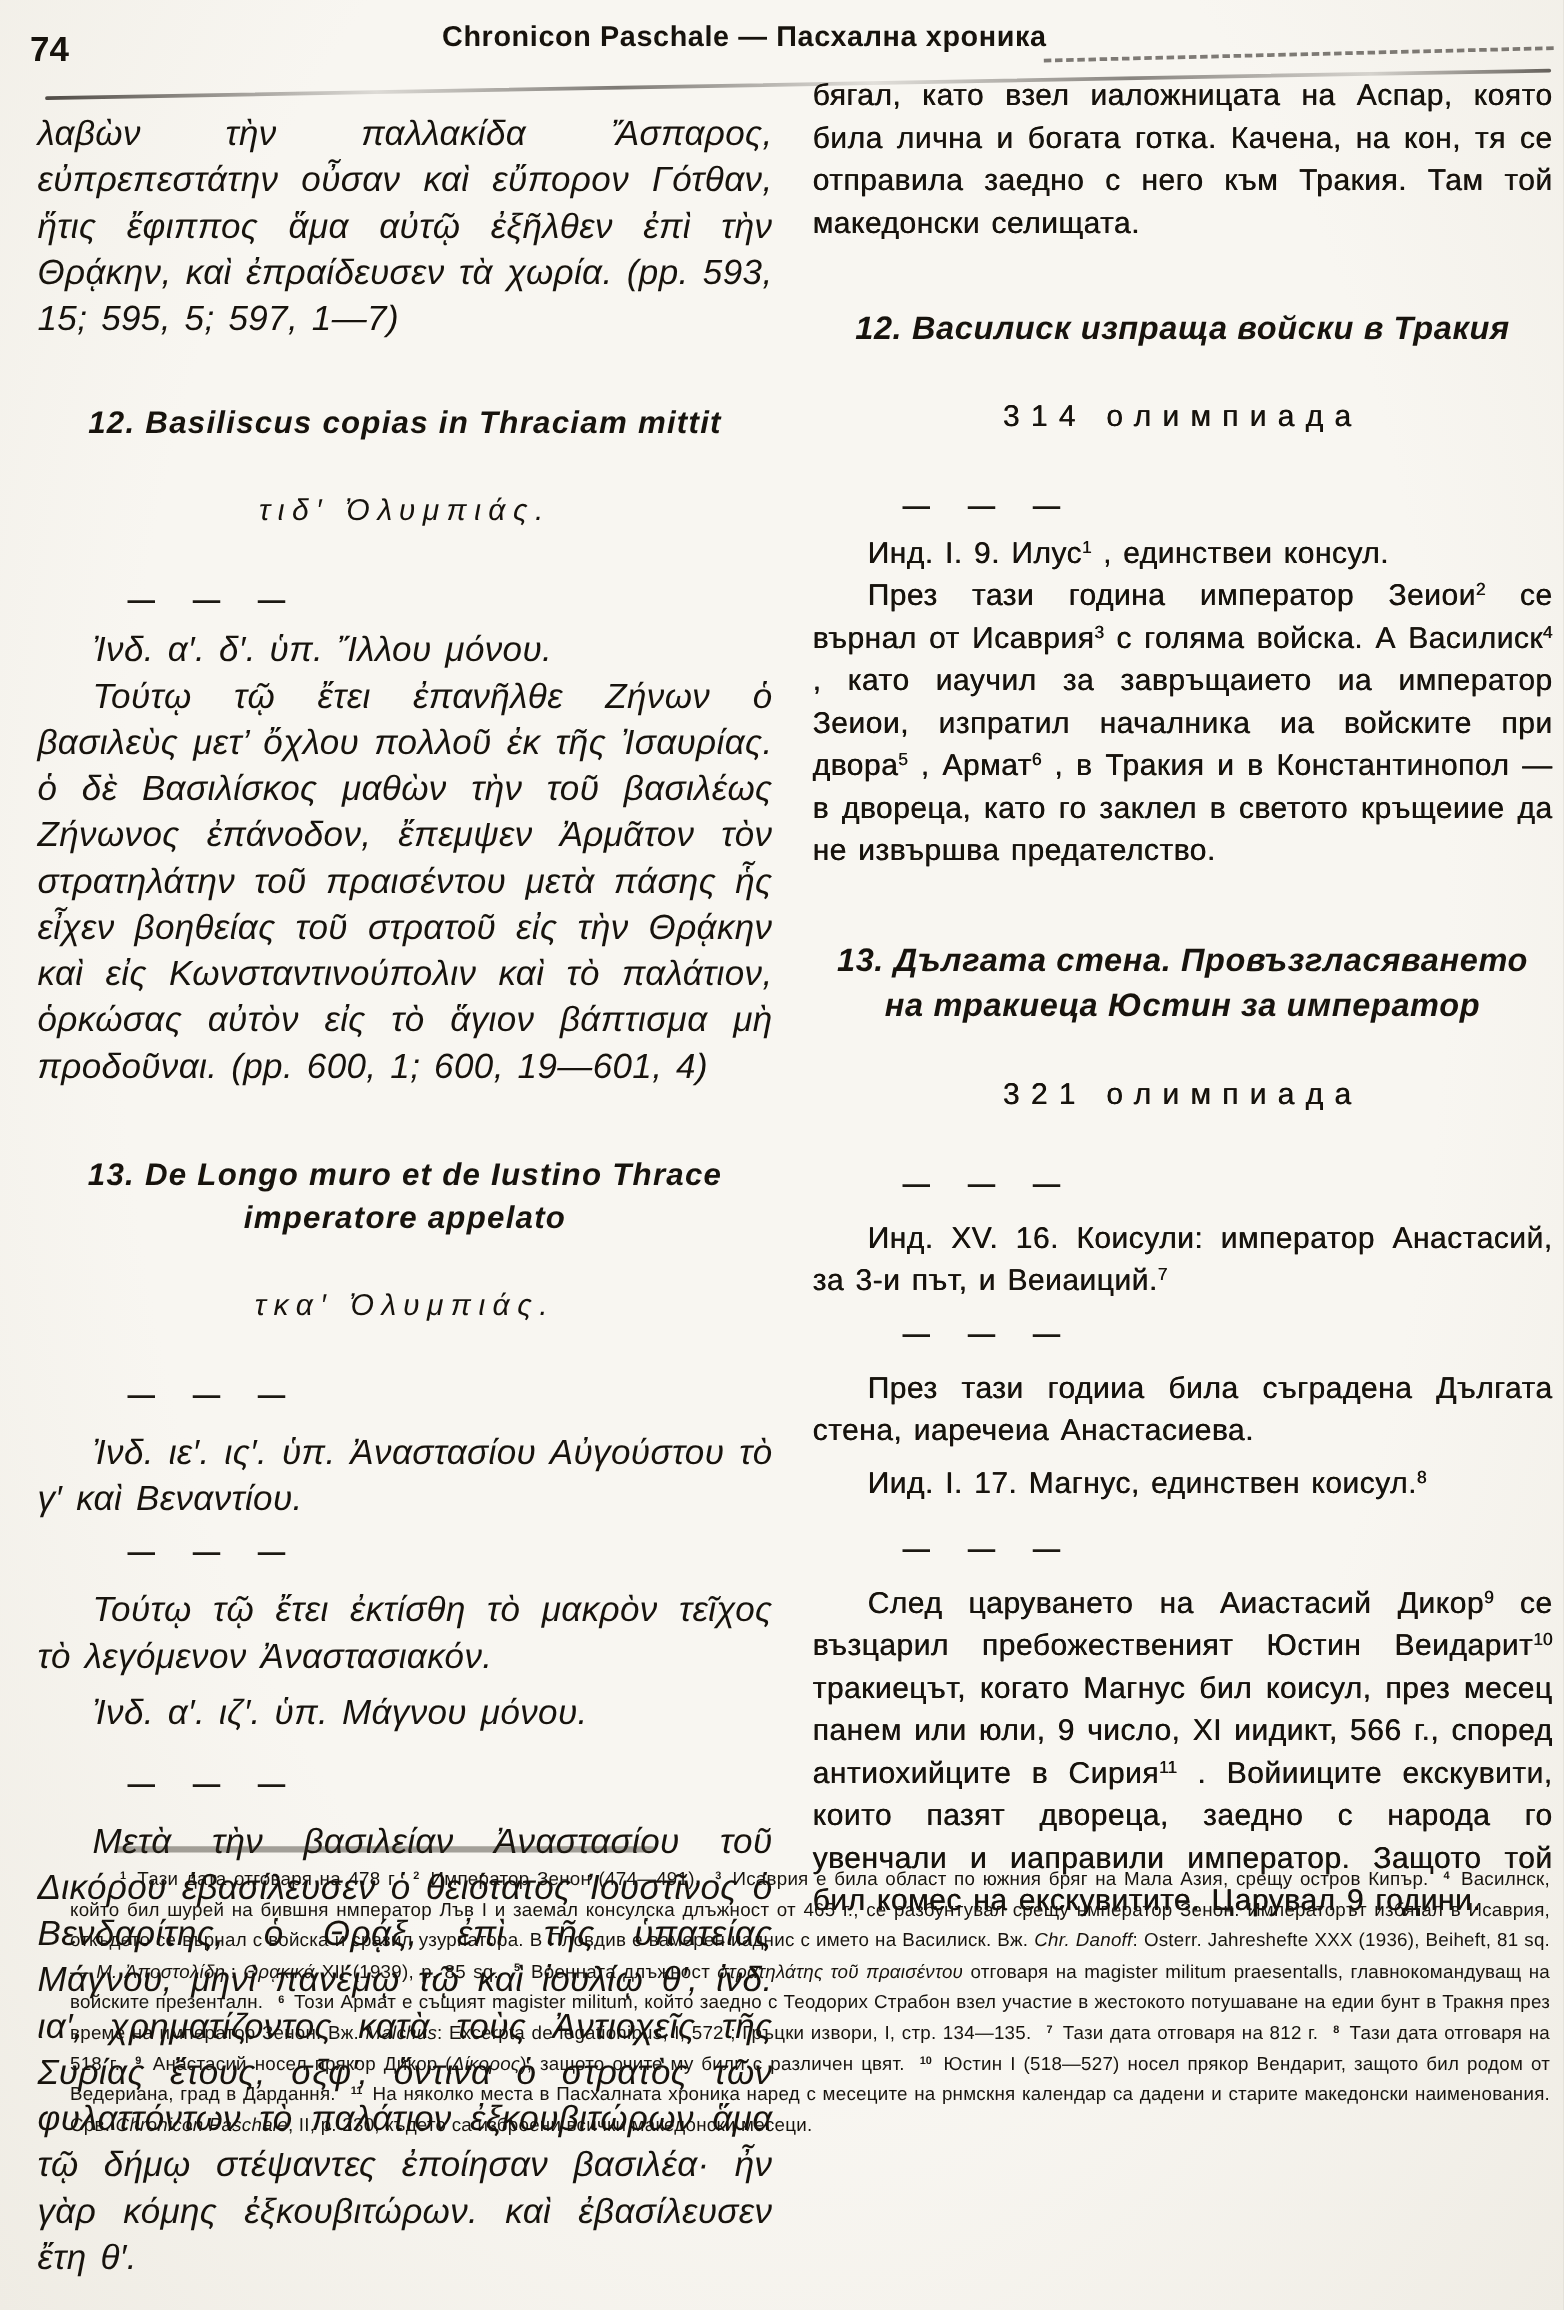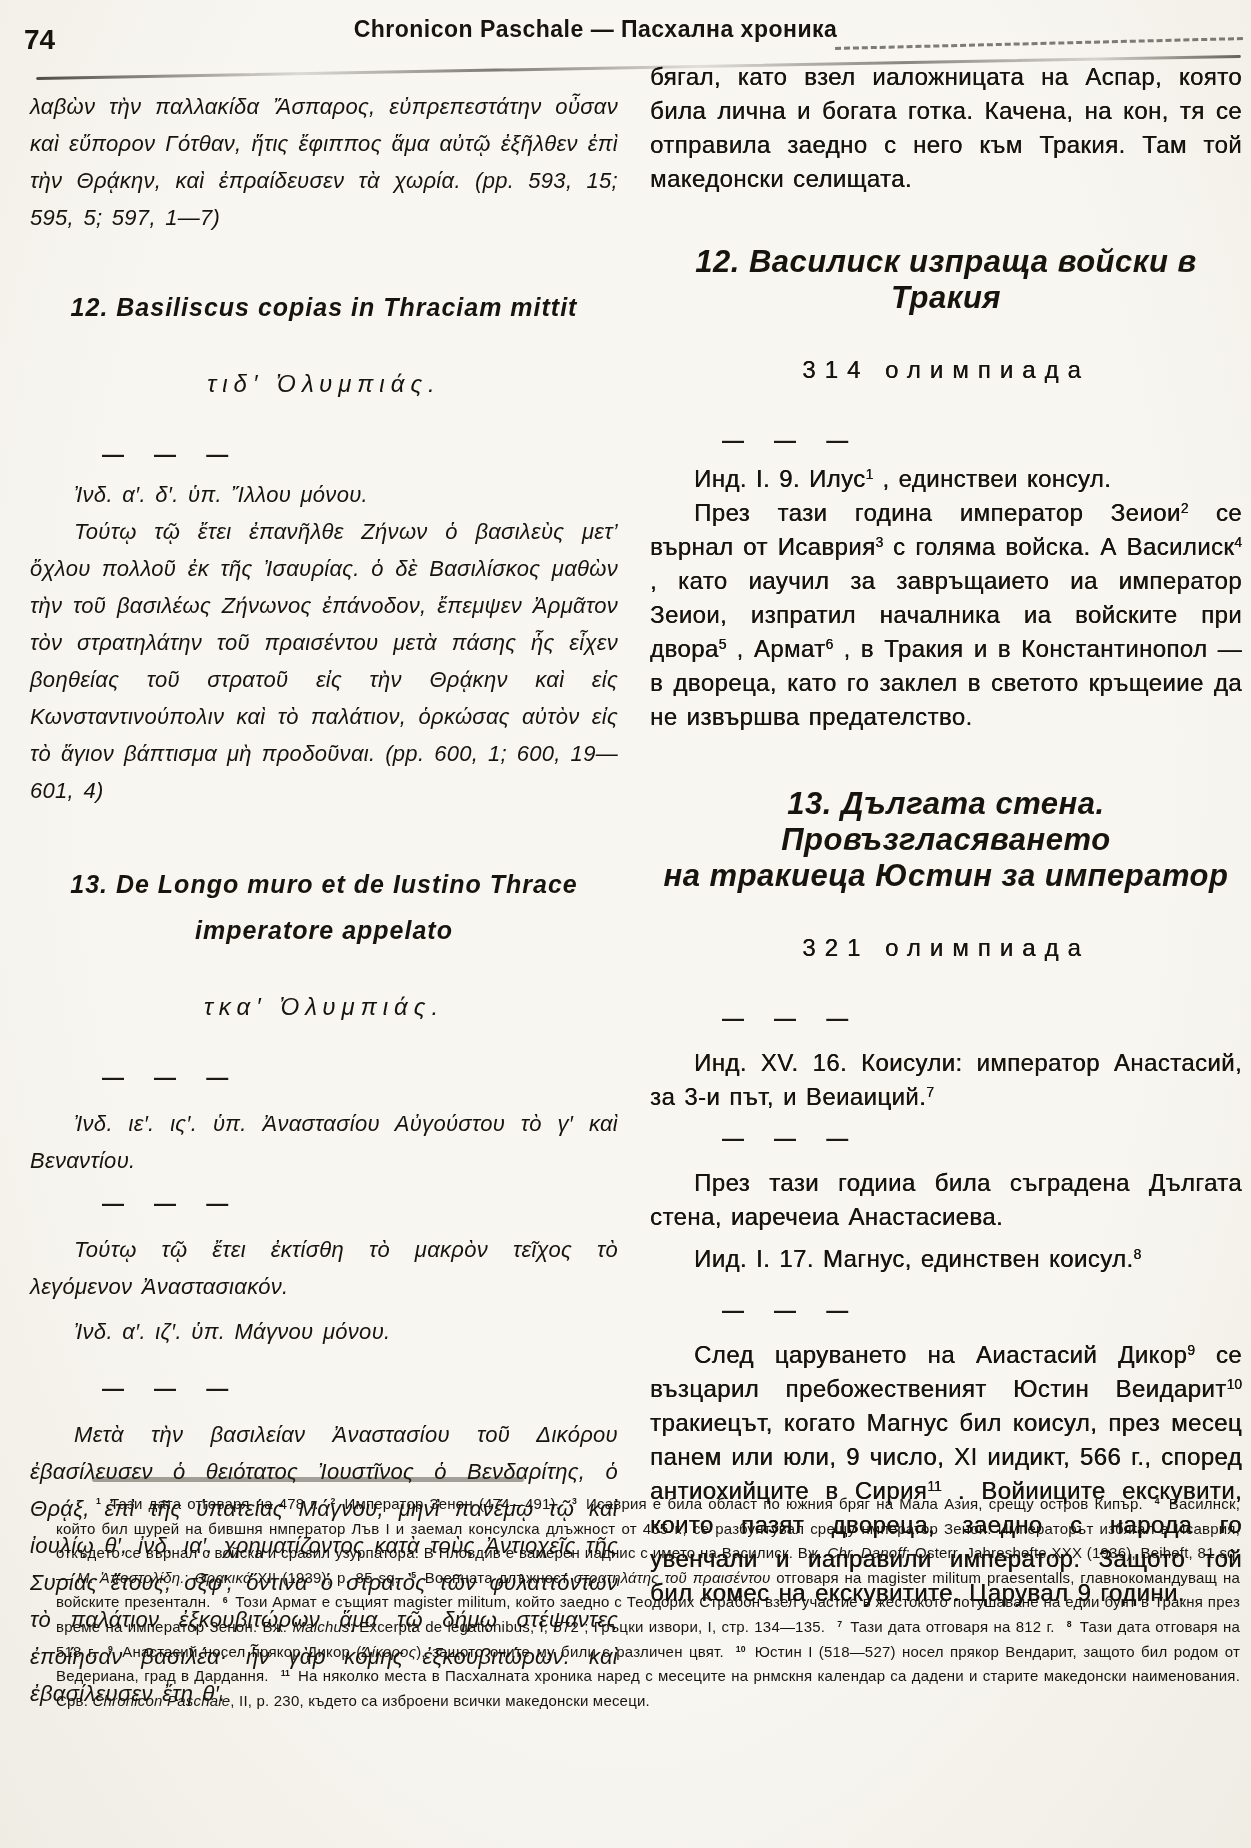--- a/index.html
+++ b/index.html
@@ -17,28 +17,28 @@
   .rule-main{left:36px; top:66px; width:1205px; height:3px;
     background:linear-gradient(90deg, rgba(25,20,15,.75), rgba(25,20,15,.12) 22%, rgba(25,20,15,.55) 38%, rgba(25,20,15,.10) 55%, rgba(25,20,15,.5) 72%, rgba(25,20,15,.15) 88%, rgba(25,20,15,.65));
     transform:rotate(-1.05deg); border-radius:2px;}
   .rule-top-right{left:835px; top:42px; width:408px; height:0;
     border-top:3px dashed rgba(25,20,15,.55); transform:rotate(-1.4deg);}
   
   .col{position:absolute;}
   .col-left{left:30px; top:88px; width:588px;}
   .col-right{left:650px; top:60px; width:592px;}
   p,h3{margin:0;}
-  .greek{font-style:italic; font-size:22px; line-height:37px; letter-spacing:.3px; word-spacing:3px;}
+  .greek{font-style:italic; font-size:28px; line-height:37px; letter-spacing:.3px; word-spacing:3px;}
   .bg{font-size:24px; line-height:34px; letter-spacing:.4px; word-spacing:2px;
       text-shadow:.35px 0 0 currentColor;}
   .just{text-align:justify;}
   .indent{text-indent:44px;}
-  .heading-latin{font-style:italic; font-weight:600; font-size:25px; line-height:46px;
+  .heading-latin{font-style:italic; font-weight:600; font-size:25px; line-height:34px;
       text-align:center; letter-spacing:1px; margin-top:48px;}
-  .heading-bg{font-style:italic; font-weight:bold; font-size:31px; line-height:36px;
+  .heading-bg{font-style:italic; font-weight:bold; font-size:26px; line-height:36px;
       text-align:center; letter-spacing:.5px; margin-top:48px;}
   .olympiad{ text-align:center; font-size:24px; margin-top:40px;}
   .ol-greek{font-style:italic; letter-spacing:6px;}
   .ol-bg{letter-spacing:9px; text-shadow:.35px 0 0 currentColor;}
   .sep{font-weight:bold; font-size:22px; letter-spacing:12px; padding-left:72px;
       margin-top:44px; color:#1c1812;}
   .sep.tight{margin-top:12px;}
   sup{font-size:.58em; line-height:0; vertical-align:.55em; letter-spacing:0;}
   
   .mt8{margin-top:8px;} .mt14{margin-top:14px;}

